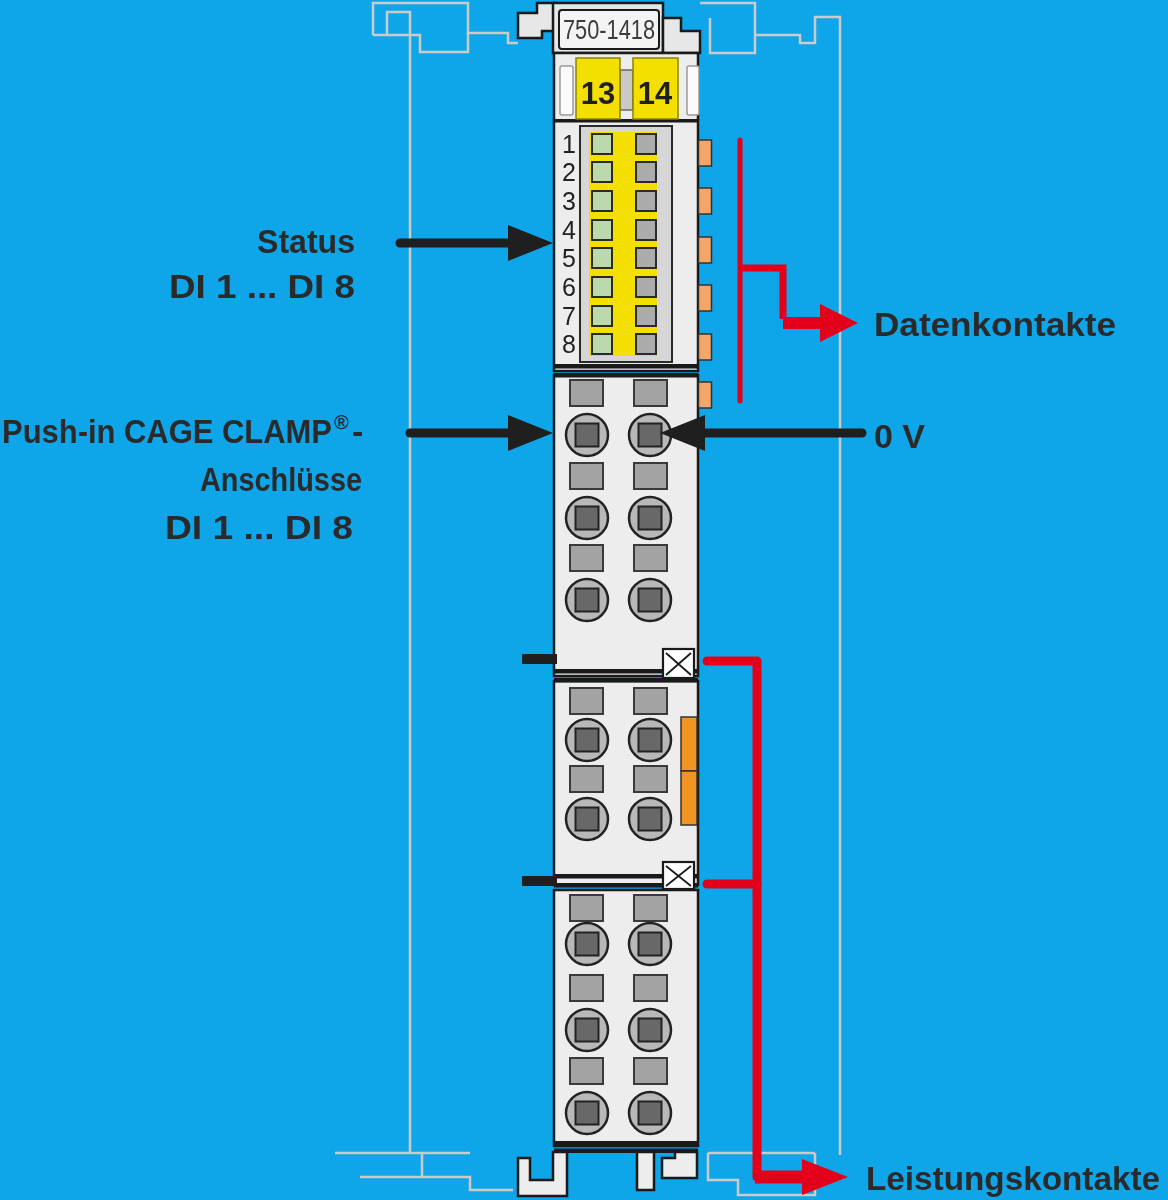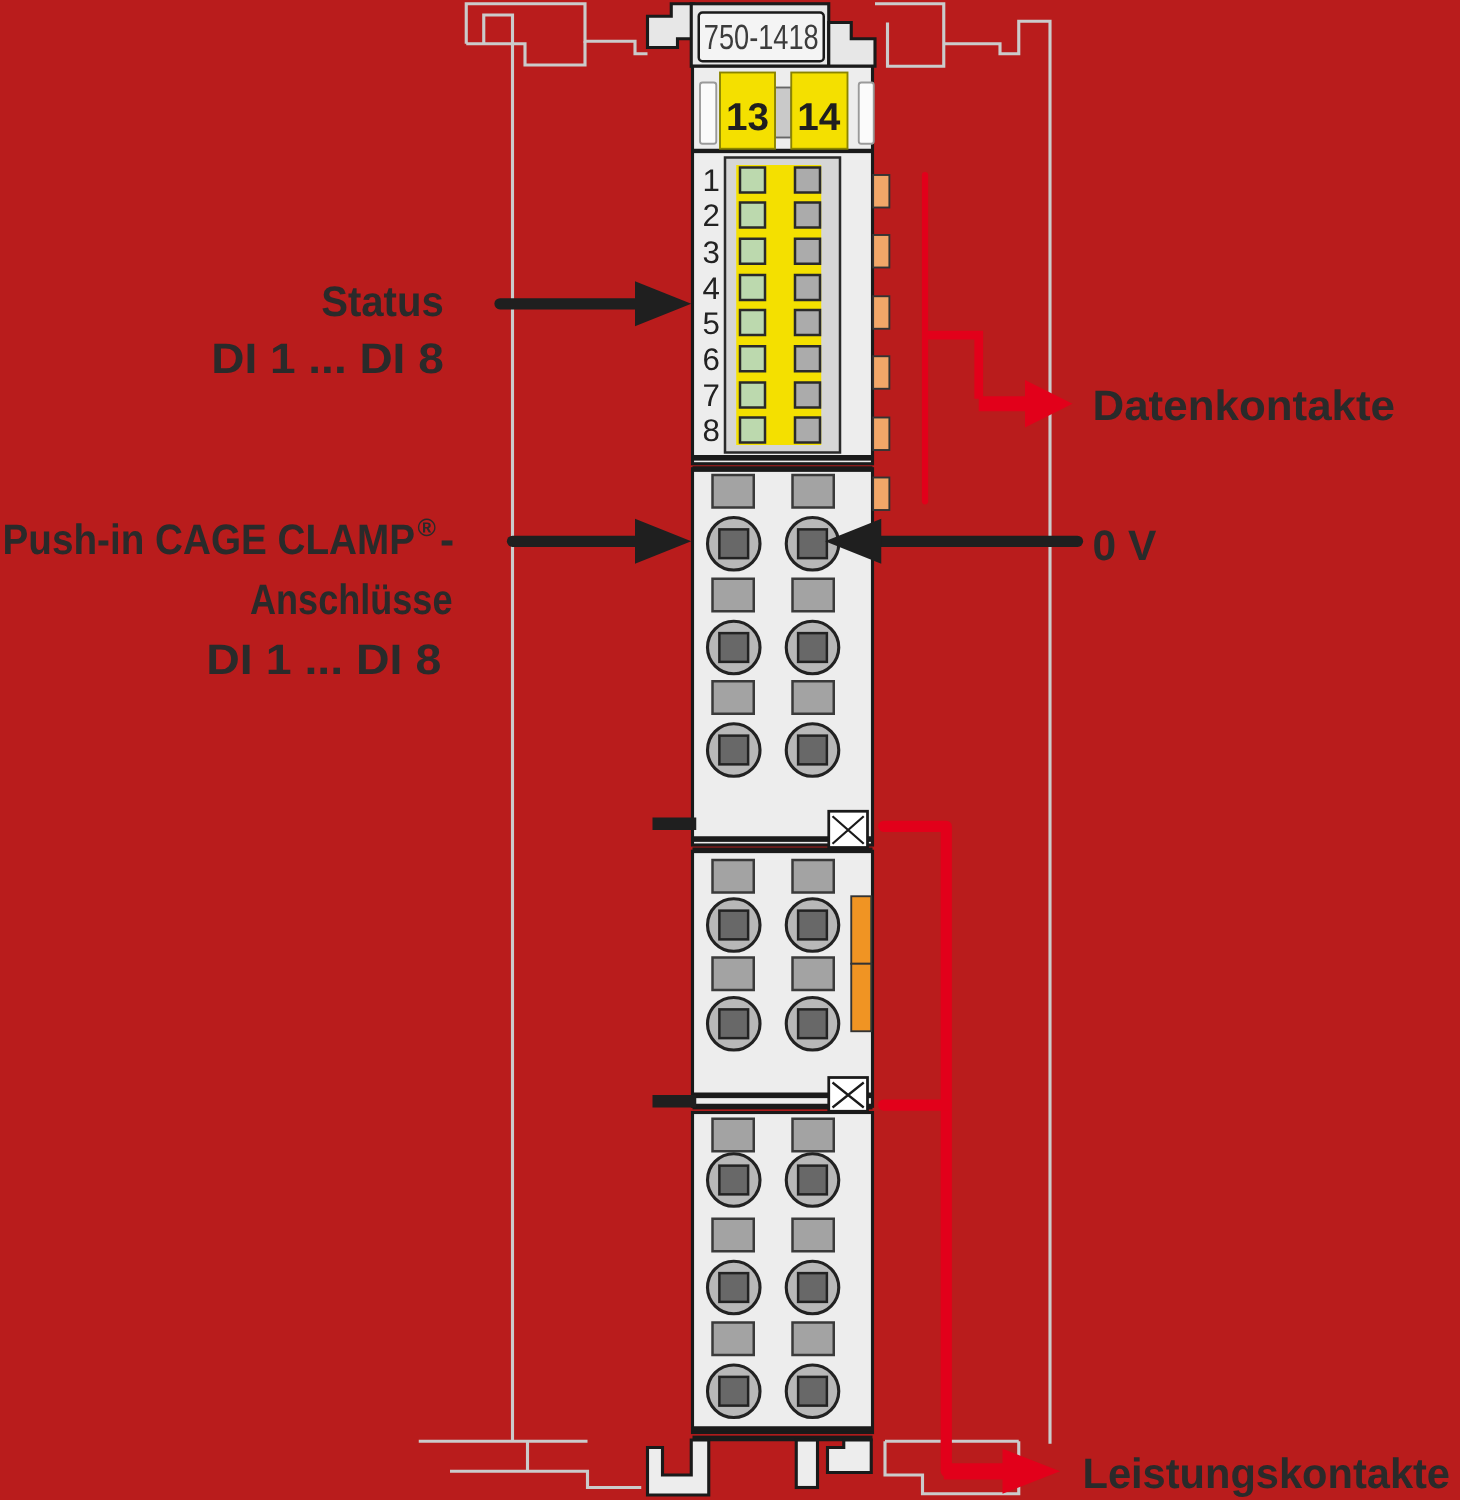--- a/index.html
+++ b/index.html
@@ -1,16 +1,16 @@
 <!DOCTYPE html>
 <html><head>
 <meta charset="utf-8">
 <style>
   html,body{margin:0;padding:0;background:#fff;}
-  #stage{position:relative;width:1168px;height:1200px;background:#b91c1c;overflow:hidden;}
+  #stage{position:relative;width:1168px;height:1200px;background:#0ea5e9;overflow:hidden;}
   svg{display:block;}
   text{font-family:"Liberation Sans", sans-serif;}
   .lbl{font-size:34px;font-weight:bold;fill:#2a2a2a;}
   .sup{font-size:20px;font-weight:bold;fill:#2a2a2a;}
   .pn{font-size:28px;font-weight:normal;fill:#3c3c3c;}
   .tnum{font-size:31px;font-weight:bold;fill:#1f1f1f;}
   .chnum{font-size:25px;font-weight:normal;fill:#222;}
   .ghost{stroke:#cbcbcb;stroke-width:2.5;fill:none;}
   .house{fill:#ededed;stroke:#1a1a1a;stroke-width:2.5;}
   .capfill{fill:#e7e7e7;stroke:#1a1a1a;stroke-width:2.5;}

